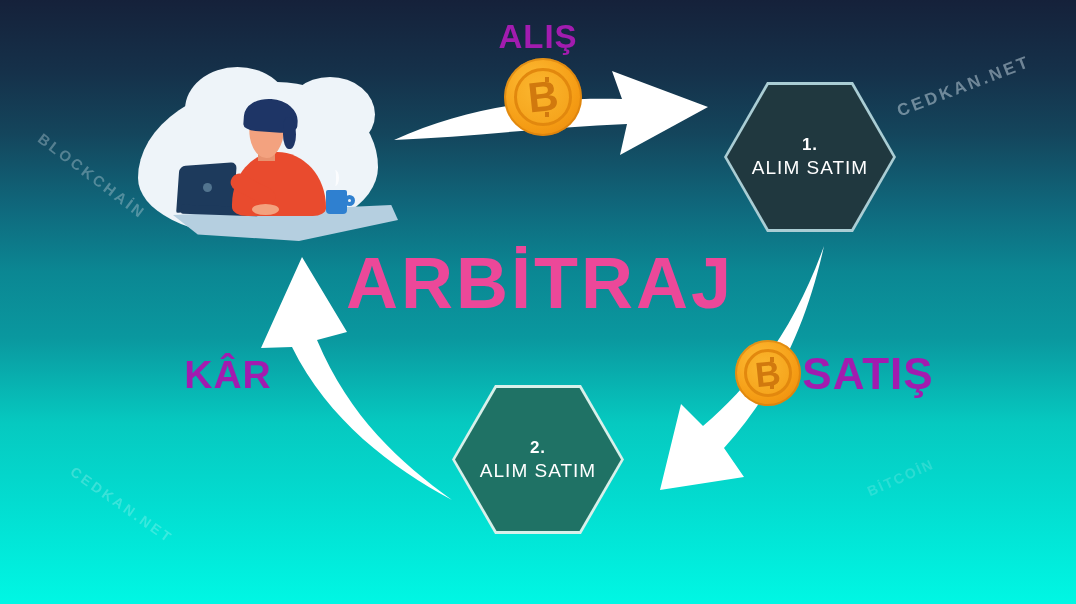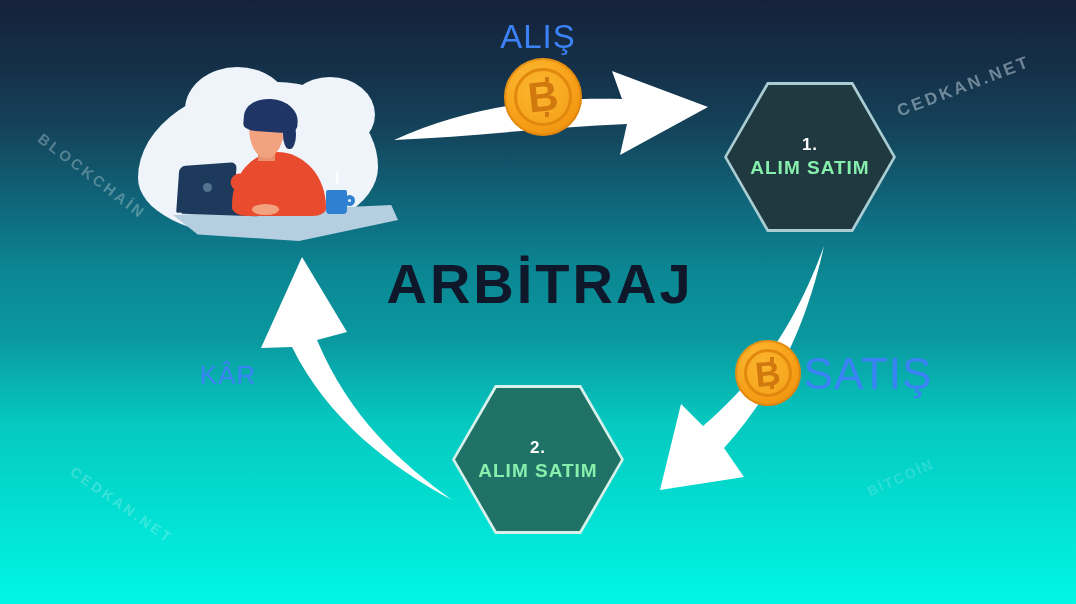--- a/index.html
+++ b/index.html
@@ -17,37 +17,37 @@
   .wm-tl { left:40px; top:128px; font-size:15px; letter-spacing:3px; color:rgba(195,212,222,0.38); transform:rotate(37deg); transform-origin:left center; }
   .wm-tr { left:898px; top:102px; font-size:17px; letter-spacing:3px; color:rgba(202,218,228,0.5); transform:rotate(-21deg); transform-origin:left center; }
   .wm-bl { left:72px; top:462px; font-size:14px; letter-spacing:3px; color:rgba(255,255,255,0.22); transform:rotate(35deg); transform-origin:left center; }
   .wm-br { left:868px; top:484px; font-size:14px; letter-spacing:2px; color:rgba(255,255,255,0.16); transform:rotate(-24deg); transform-origin:left center; }
 
   
   svg.arrows { position:absolute; left:0; top:0; z-index:2; pointer-events:none; }
   .arrow-path { fill:#ffffff; }
 
   
-  .flow-label { position:absolute; z-index:4; color:#3b82f6; font-weight:normal; letter-spacing:1px; transform:translate(-50%,-50%); }
+  .flow-label { position:absolute; z-index:4; color:#a21caf; font-weight:bold; letter-spacing:1px; transform:translate(-50%,-50%); }
   .lbl-buy    { left:538px; top:37px;  font-size:33px; }
   .lbl-sell   { left:868px; top:374px; font-size:44px; }
-  .lbl-profit { left:228px; top:375px; font-size:26px; }
+  .lbl-profit { left:228px; top:375px; font-size:39px; }
   .page-title { position:absolute; z-index:4; left:540px; top:283px; transform:translate(-50%,-50%);
-    font-size:56px; font-weight:bold; letter-spacing:3px; color:#0f172a; }
+    font-size:72px; font-weight:bold; letter-spacing:3px; color:#ec4899; }
 
   
   .hex { position:absolute; z-index:3; }
   .hex, .hex-inner { clip-path:polygon(25% 0%, 75% 0%, 100% 50%, 75% 100%, 25% 100%, 0% 50%); }
   .hex-inner { position:absolute; inset:3px; display:flex; flex-direction:column; align-items:center; justify-content:center; }
   .hex1 { left:724px; top:82px;  width:172px; height:150px; background:#aacdd4; }
   .hex1 .hex-inner { background:#20383f; }
   .hex2 { left:452px; top:385px; width:172px; height:149px; background:#d8f0ea; }
   .hex2 .hex-inner { background:#1f7265; }
   .hex-number { color:#fff; font-weight:bold; font-size:17px; letter-spacing:1px; }
-  .hex-label  { color:#86efac; font-weight:bold; font-size:19px; letter-spacing:1px; margin-top:2px; }
+  .hex-label  { color:#ffffff; font-weight:normal; font-size:19px; letter-spacing:1px; margin-top:2px; }
 
   
   .coin { position:absolute; z-index:3; border-radius:50%;
     background:radial-gradient(circle at 38% 32%, #fdbc35, #f59c14 62%, #e8860c);
     box-shadow:inset 0 0 0 2px rgba(201,112,6,0.45); }
   .coin-face { position:absolute; inset:13%; border-radius:50%; border:3px solid #e2880e;
     background:radial-gradient(circle at 40% 35%, #fbb62e, #f4a018);
     display:flex; align-items:center; justify-content:center; }
   .coin-b { color:#d1790e; font-weight:bold; transform:rotate(-6deg); line-height:1; }
   .coin1 { left:504px; top:58px;  width:78px; height:78px; }

